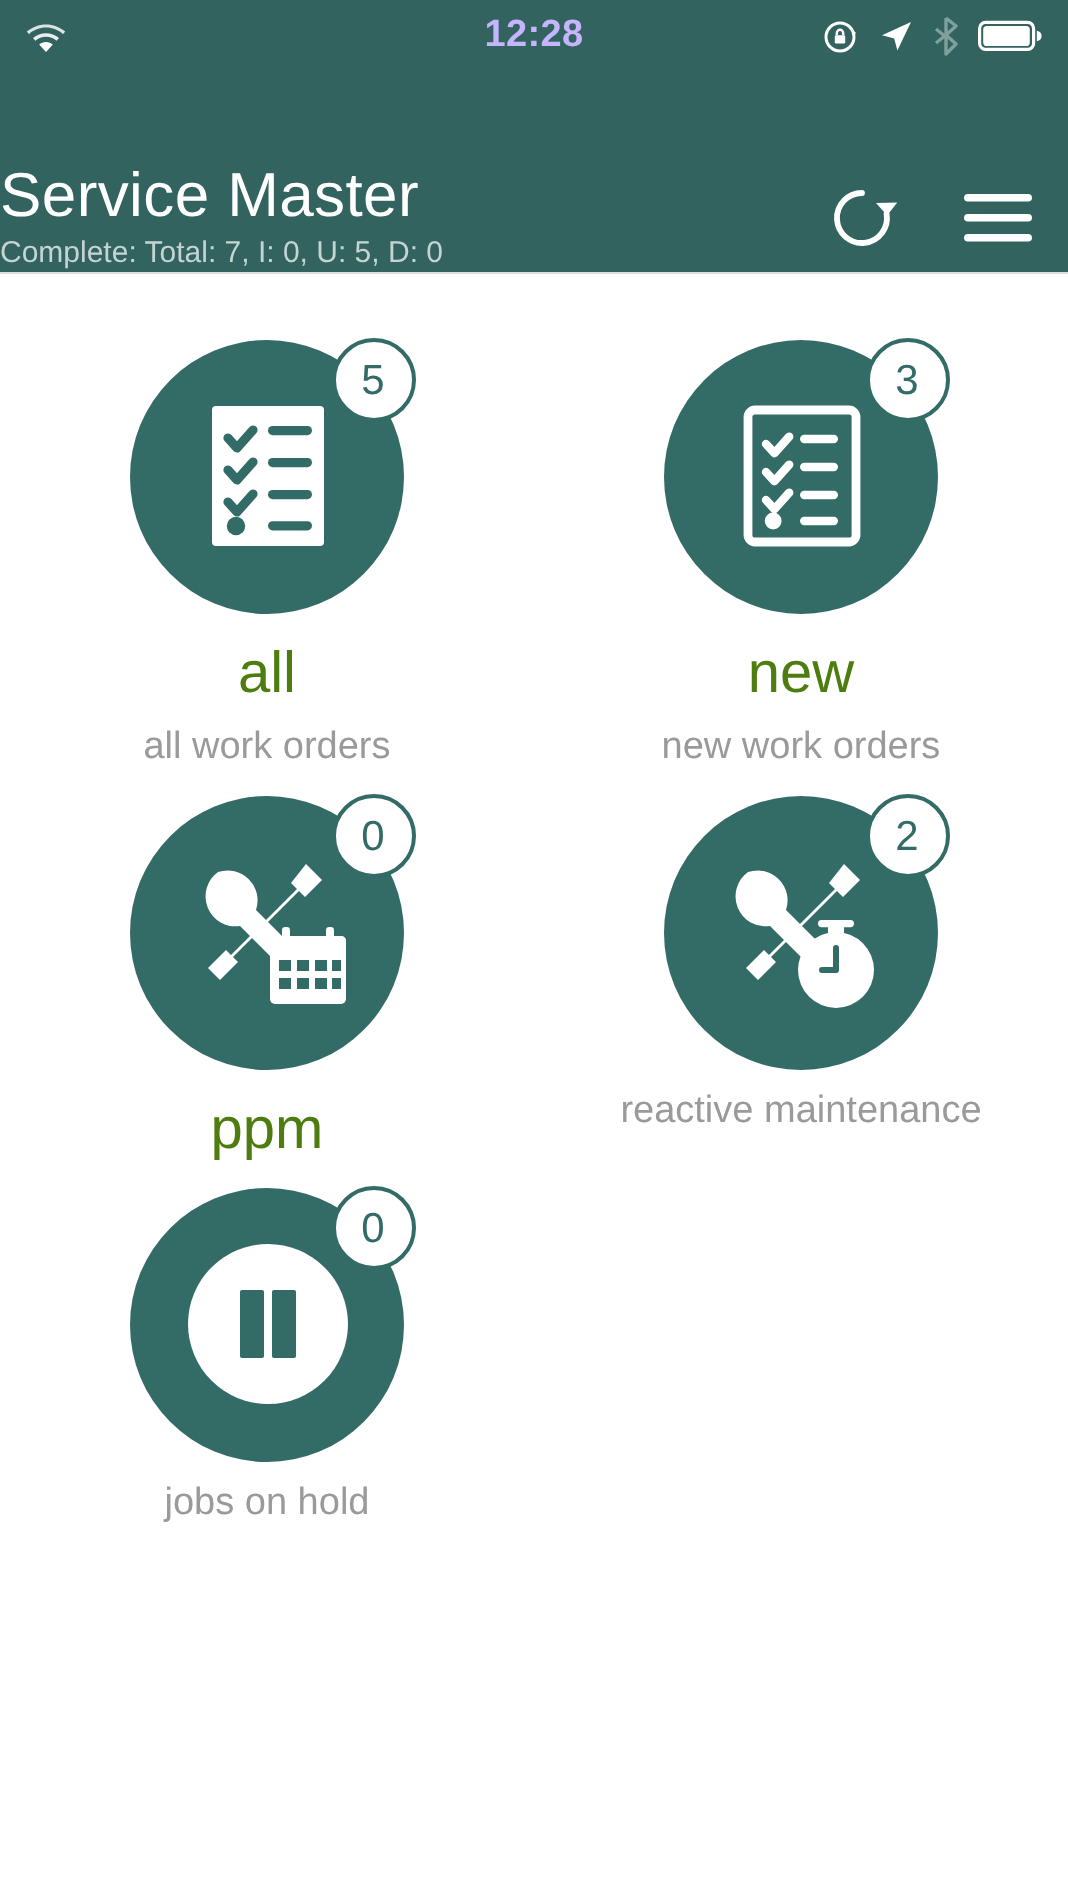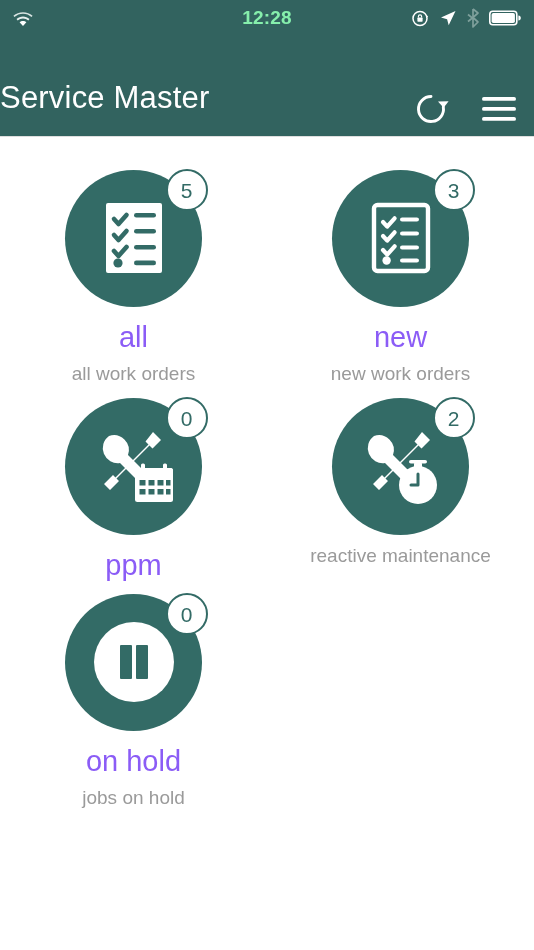--- a/index.html
+++ b/index.html
@@ -15,21 +15,21 @@
     position:relative;
     height:36px;
     background:#32635F;
     display:flex; align-items:center;
     padding:0 12px;
   }
   .sb-left{ display:flex; align-items:center; gap:8px; }
   .sb-right{ display:flex; align-items:center; gap:9px; margin-left:auto; }
   .sb-time{
     position:absolute; left:0; right:0; text-align:center;
-    color:#86efac; font-size:19px; font-weight:bold; letter-spacing:.2px;
+    color:#c4b5fd; font-size:19px; font-weight:bold; letter-spacing:.2px;
     pointer-events:none;
   }
 
   
   .appbar{
     height:100px;
     background:#32635F;
     position:relative;
     display:flex; align-items:center;
   }
@@ -95,21 +95,21 @@
     width:42px; height:42px; border-radius:50%;
     background:#ffffff;
     border:2px solid #336B66;
     color:#336B66;
     font-size:21px;
     display:flex; align-items:center; justify-content:center;
     line-height:1;
   }
 
   .tile-title{
-    font-size:29px; color:#8b5cf6; line-height:36px;
+    font-size:29px; color:#4d7c0f; line-height:36px;
     margin-top:10px;
   }
   .tile-sub{
     font-size:19px; color:#9a9a9a; line-height:26px;
     margin-top:6px; max-width:210px;
   }
 
   svg{ display:block; }
 </style>
 </head>
@@ -155,20 +155,21 @@
         <rect x="2.6" y="3" width="23.3" height="10" rx="1.8" fill="#ffffff"></rect>
         <path d="M29.4 5.4c1.6.3 2.4 1.1 2.4 2.6s-.8 2.3-2.4 2.6z" fill="#ffffff"></path>
       </svg>
     </span>
   </div>
 </div>
 
 <div class="appbar">
   <div class="appbar-text">
     <div class="app-title">Service Master</div>
+    <div class="app-sub">Complete: Total: 7, I: 0, U: 5, D: 0</div>
   </div>
 
   <div class="appbar-actions">
     <div class="icon-btn">
       <span>
         <svg width="36" height="36" viewBox="0 0 36 36">
           <path d="M18 5.5a12.5 12.5 0 10 12.3 10.4" fill="none" stroke="#ffffff" stroke-width="2.9" stroke-linecap="round"></path>
           <path d="M25 10.5l5.6 6.2 5-6.4z" fill="#ffffff"></path>
         </svg>
       </span>
@@ -294,18 +295,17 @@
           <span>
             <svg width="94" height="94" viewBox="0 0 94 94">
               <circle cx="47" cy="47" r="40" fill="#ffffff"></circle>
               <rect x="33" y="30" width="12" height="34" rx="1" fill="#336B66"></rect>
               <rect x="49" y="30" width="12" height="34" rx="1" fill="#336B66"></rect>
             </svg>
           </span>
         </div>
         <div class="badge">0</div>
       </div>
-      <div class="tile-title">on hold</div>
       <div class="tile-sub">jobs on hold</div>
     </div>
 
   </div>
 </div>
 
 </body></html>

